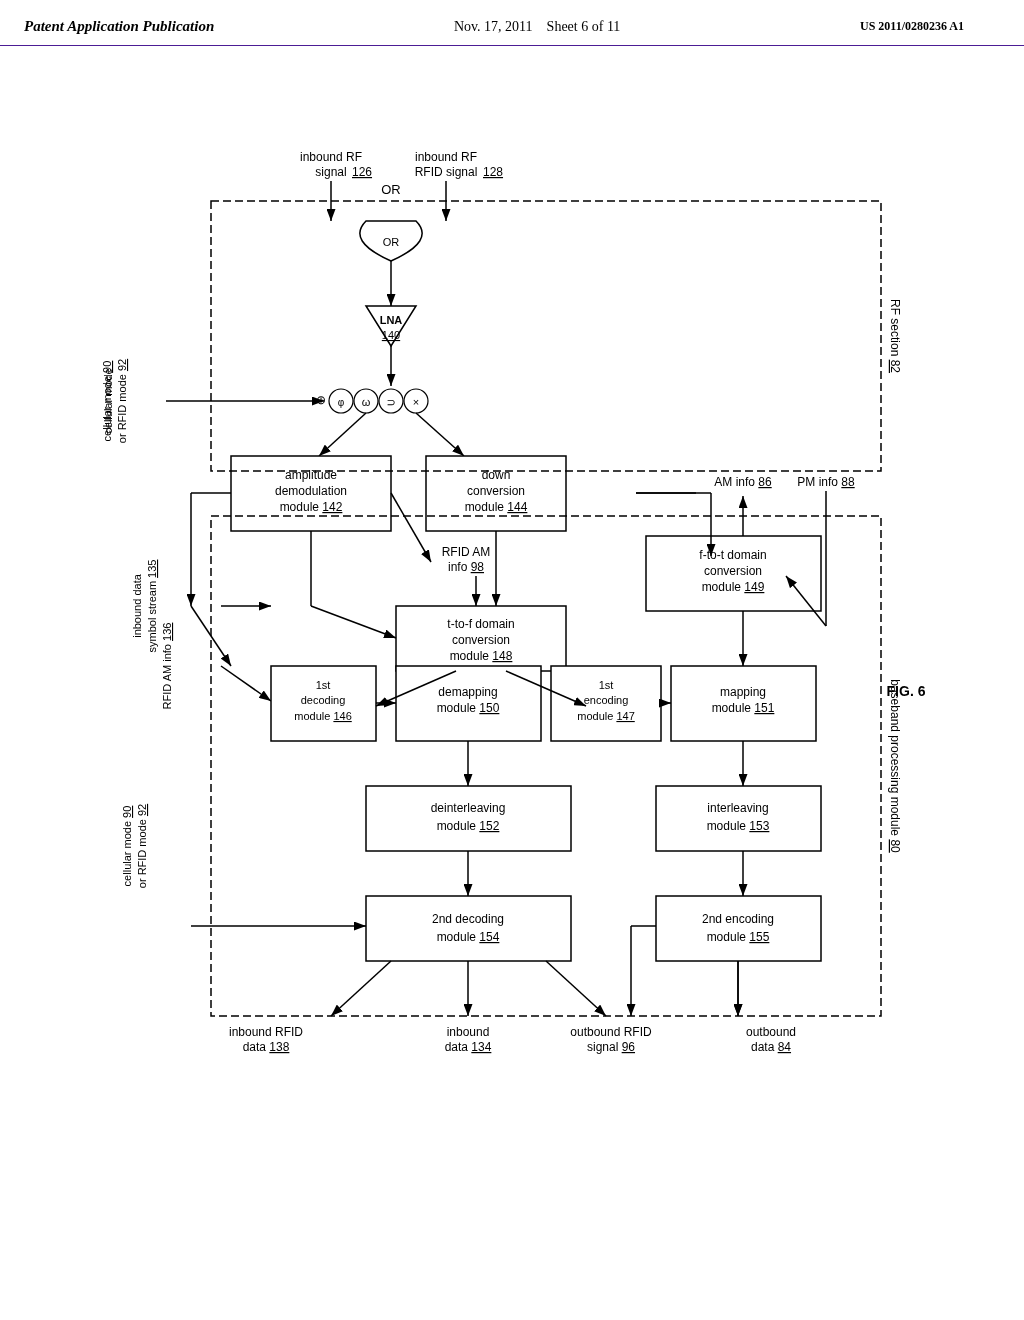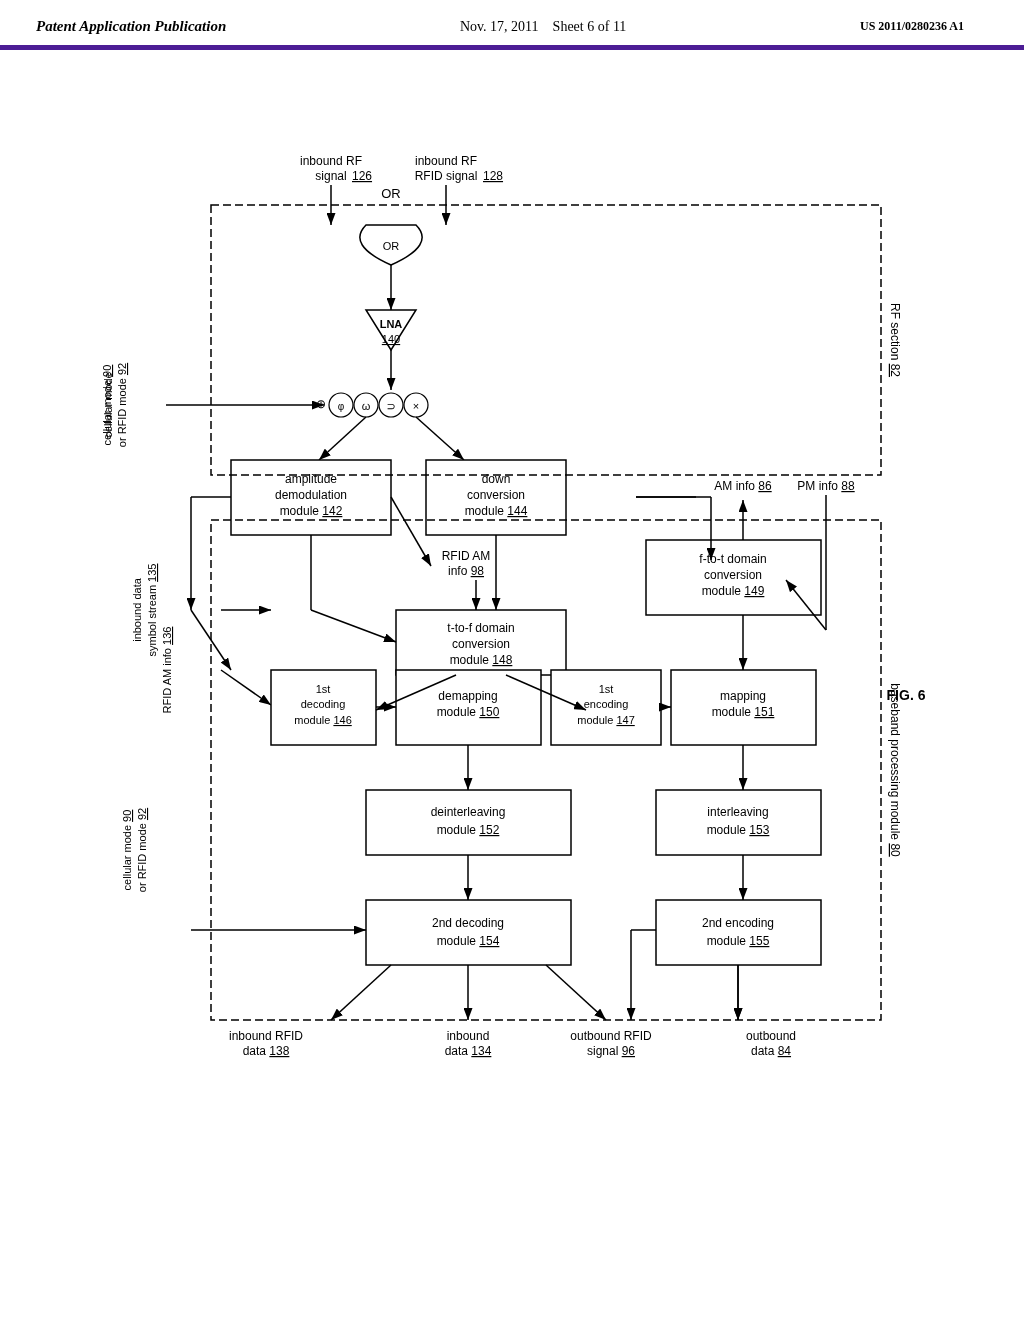--- a/index.html
+++ b/index.html
@@ -9,22 +9,22 @@
       background: #fff;
       font-family: 'Times New Roman', Times, serif;
       position: relative;
       overflow: hidden;
     }
 
     .header {
       display: flex;
       justify-content: space-between;
       align-items: center;
-      padding: 18px 60px 10px 36px;
-      border-bottom: 5px solid #4c1d95;
+      padding: 18px 60px 10px 24px;
+      border-bottom: 1px solid #4c1d95;
     }
     .header-left {
       font-size: 15px;
       font-weight: bold;
       font-style: italic;
     }
     .header-center {
       font-size: 14px;
       text-align: right;
     }

